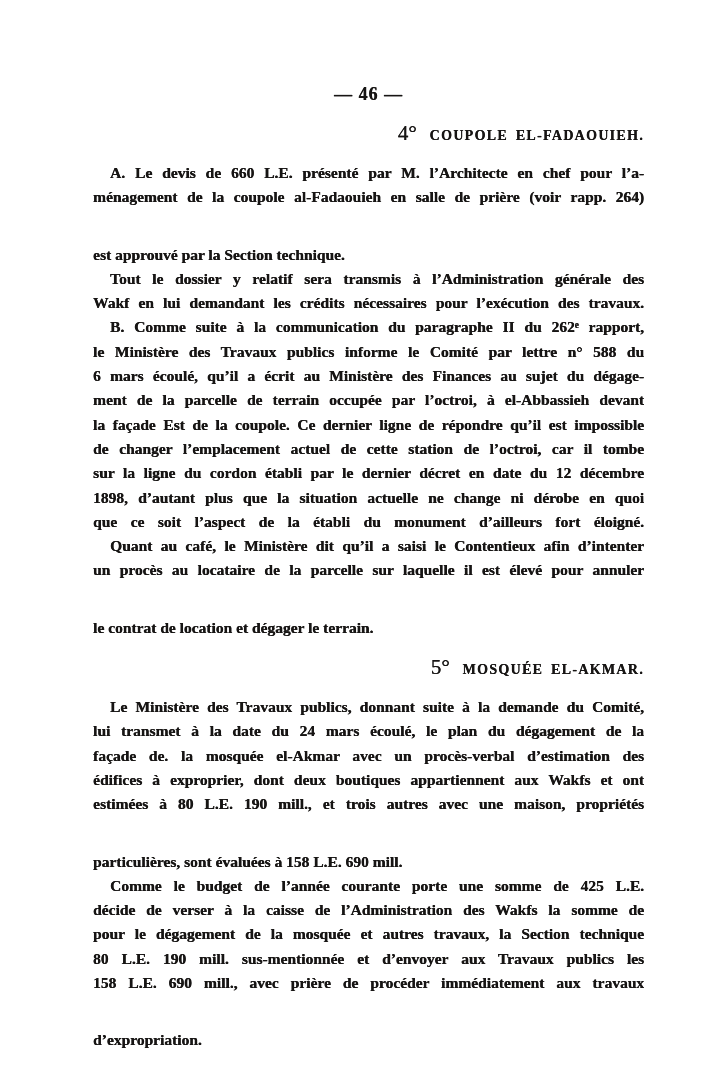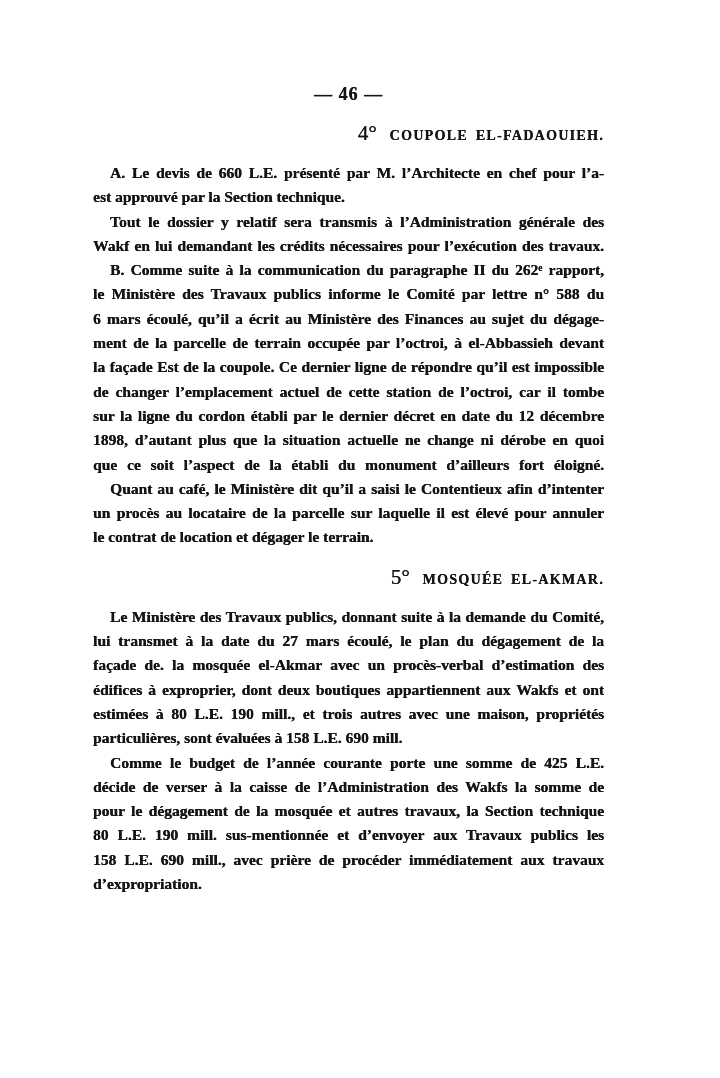--- a/index.html
+++ b/index.html
@@ -11,21 +11,21 @@
     width: 720px;
     height: 1078px;
     font-family: "Liberation Serif", "DejaVu Serif", serif;
     color: #171514;
     overflow: hidden;
   }
   .page {
     box-sizing: border-box;
     width: 720px;
     height: 1078px;
-    padding: 82px 116px 0 93px; 
+    padding: 82px 76px 0 93px; 
   }
   .page-number {
     text-align: center;
     font-size: 18px;
     font-weight: bold;
     line-height: 24px;
     letter-spacing: 1px;
     text-shadow: 0.3px 0 0 currentColor;
   }
   .heading {
@@ -51,36 +51,37 @@
     font-size: 15.5px;
     line-height: 24.3px;
     height: 24.3px;
     text-align: justify;
     text-align-last: justify;
     text-shadow: 0.35px 0 0 currentColor;
     overflow: hidden;
     font-weight: bold;
   }
   .line.first { padding-left: 17px; }
-  .line.end   { text-align-last: left; }
+  .line.end   { text-align-last: left; margin-top: 33px; }
 </style>
 </head>
 <body>
 
 <div class="page">
 
   <div class="page-number">— 46 —</div>
 
   <section>
     <div class="heading">
       <span class="hnum">4°</span><span class="htitle">COUPOLE EL-FADAOUIEH.</span>
     </div>
     <div class="body">
         <div class="para">
           <div class="line first">A. Le devis de 660 L.E. présenté par M. l’Architecte en chef pour l’a-</div>
+          <div class="line">ménagement de la coupole al-Fadaouieh en salle de prière (voir rapp. 264)</div>
           <div class="line end">est approuvé par la Section technique.</div>
         </div>
         <div class="para">
           <div class="line first">Tout le dossier y relatif sera transmis à l’Administration générale des</div>
           <div class="line">Wakf en lui demandant les crédits nécessaires pour l’exécution des travaux.</div>
         </div>
         <div class="para">
           <div class="line first">B. Comme suite à la communication du paragraphe II du 262ᵉ rapport,</div>
           <div class="line">le Ministère des Travaux publics informe le Comité par lettre n° 588 du</div>
           <div class="line">6 mars écoulé, qu’il a écrit au Ministère des Finances au sujet du dégage-</div>
@@ -99,21 +100,21 @@
       </div>
   </section>
 
   <section>
     <div class="heading">
       <span class="hnum">5°</span><span class="htitle">MOSQUÉE EL-AKMAR.</span>
     </div>
     <div class="body">
         <div class="para">
           <div class="line first">Le Ministère des Travaux publics, donnant suite à la demande du Comité,</div>
-          <div class="line">lui transmet à la date du 27 mars écoulé, le plan du dégagement de la</div>
+          <div class="line">lui transmet à la date du 24 mars écoulé, le plan du dégagement de la</div>
           <div class="line">façade de. la mosquée el-Akmar avec un procès-verbal d’estimation des</div>
           <div class="line">édifices à exproprier, dont deux boutiques appartiennent aux Wakfs et ont</div>
           <div class="line">estimées à 80 L.E. 190 mill., et trois autres avec une maison, propriétés</div>
           <div class="line end">particulières, sont évaluées à 158 L.E. 690 mill.</div>
         </div>
         <div class="para">
           <div class="line first">Comme le budget de l’année courante porte une somme de 425 L.E.</div>
           <div class="line">décide de verser à la caisse de l’Administration des Wakfs la somme de</div>
           <div class="line">pour le dégagement de la mosquée et autres travaux, la Section technique</div>
           <div class="line">80 L.E. 190 mill. sus-mentionnée et d’envoyer aux Travaux publics les</div>

